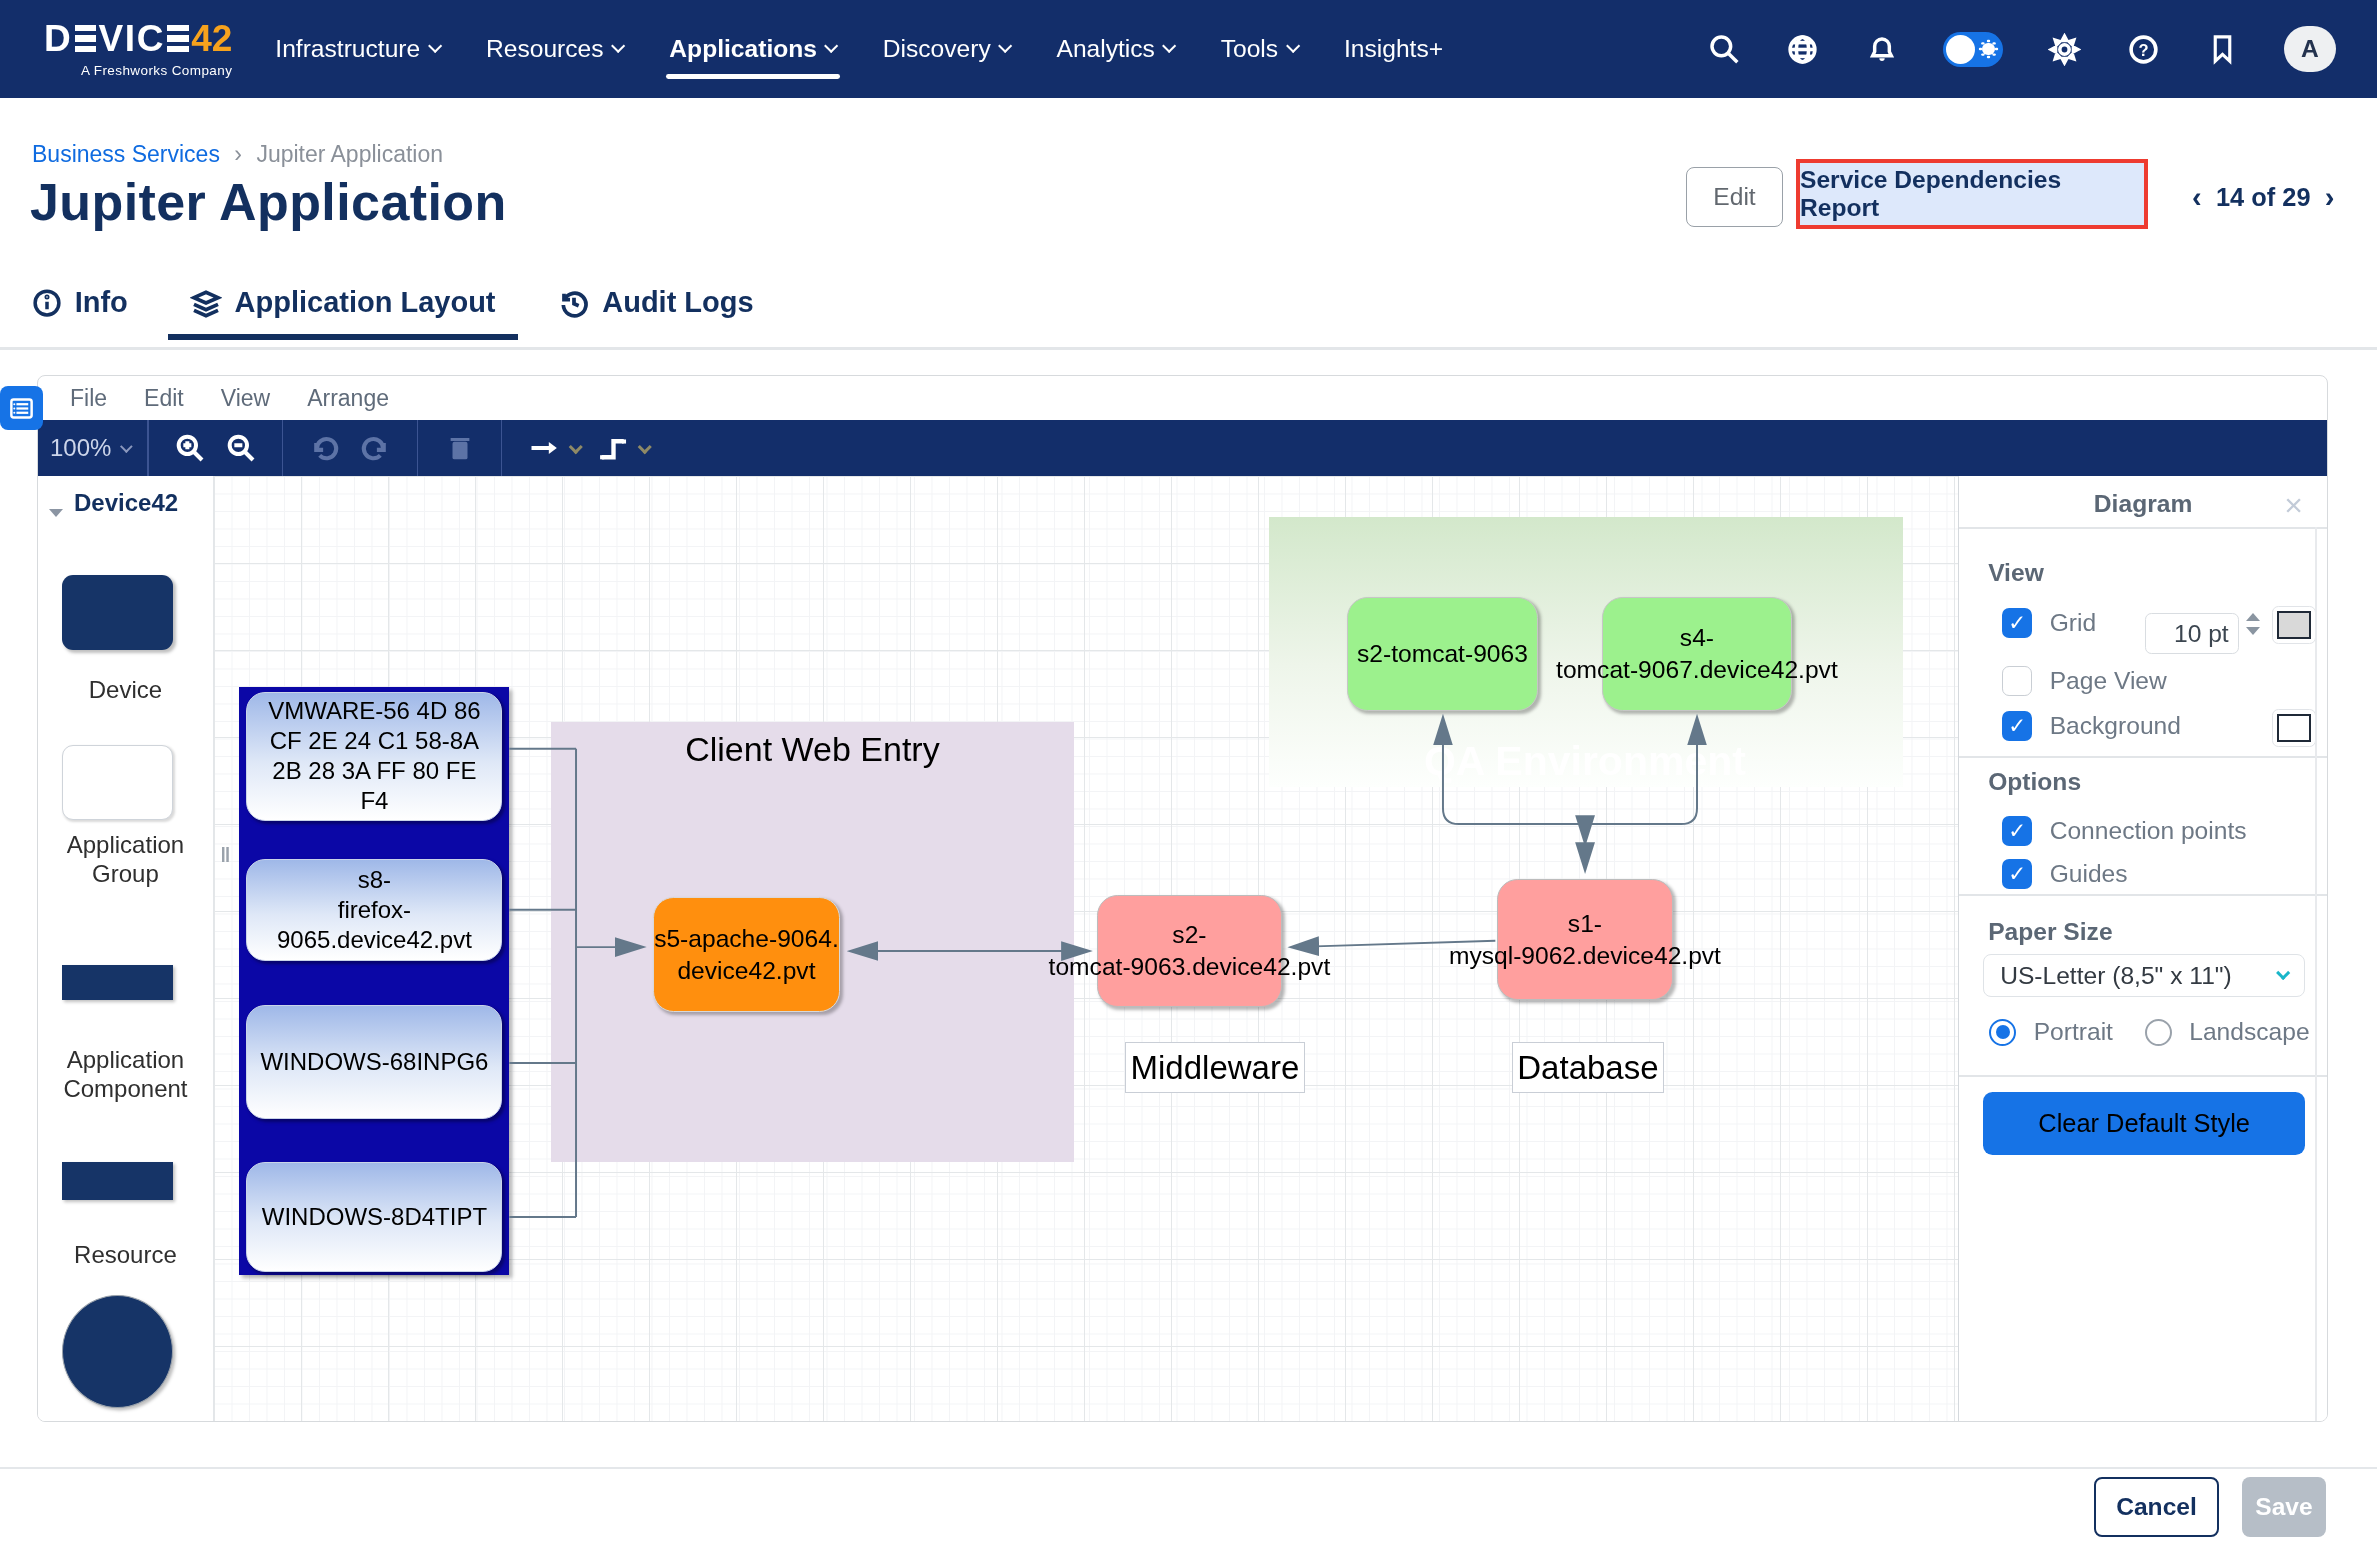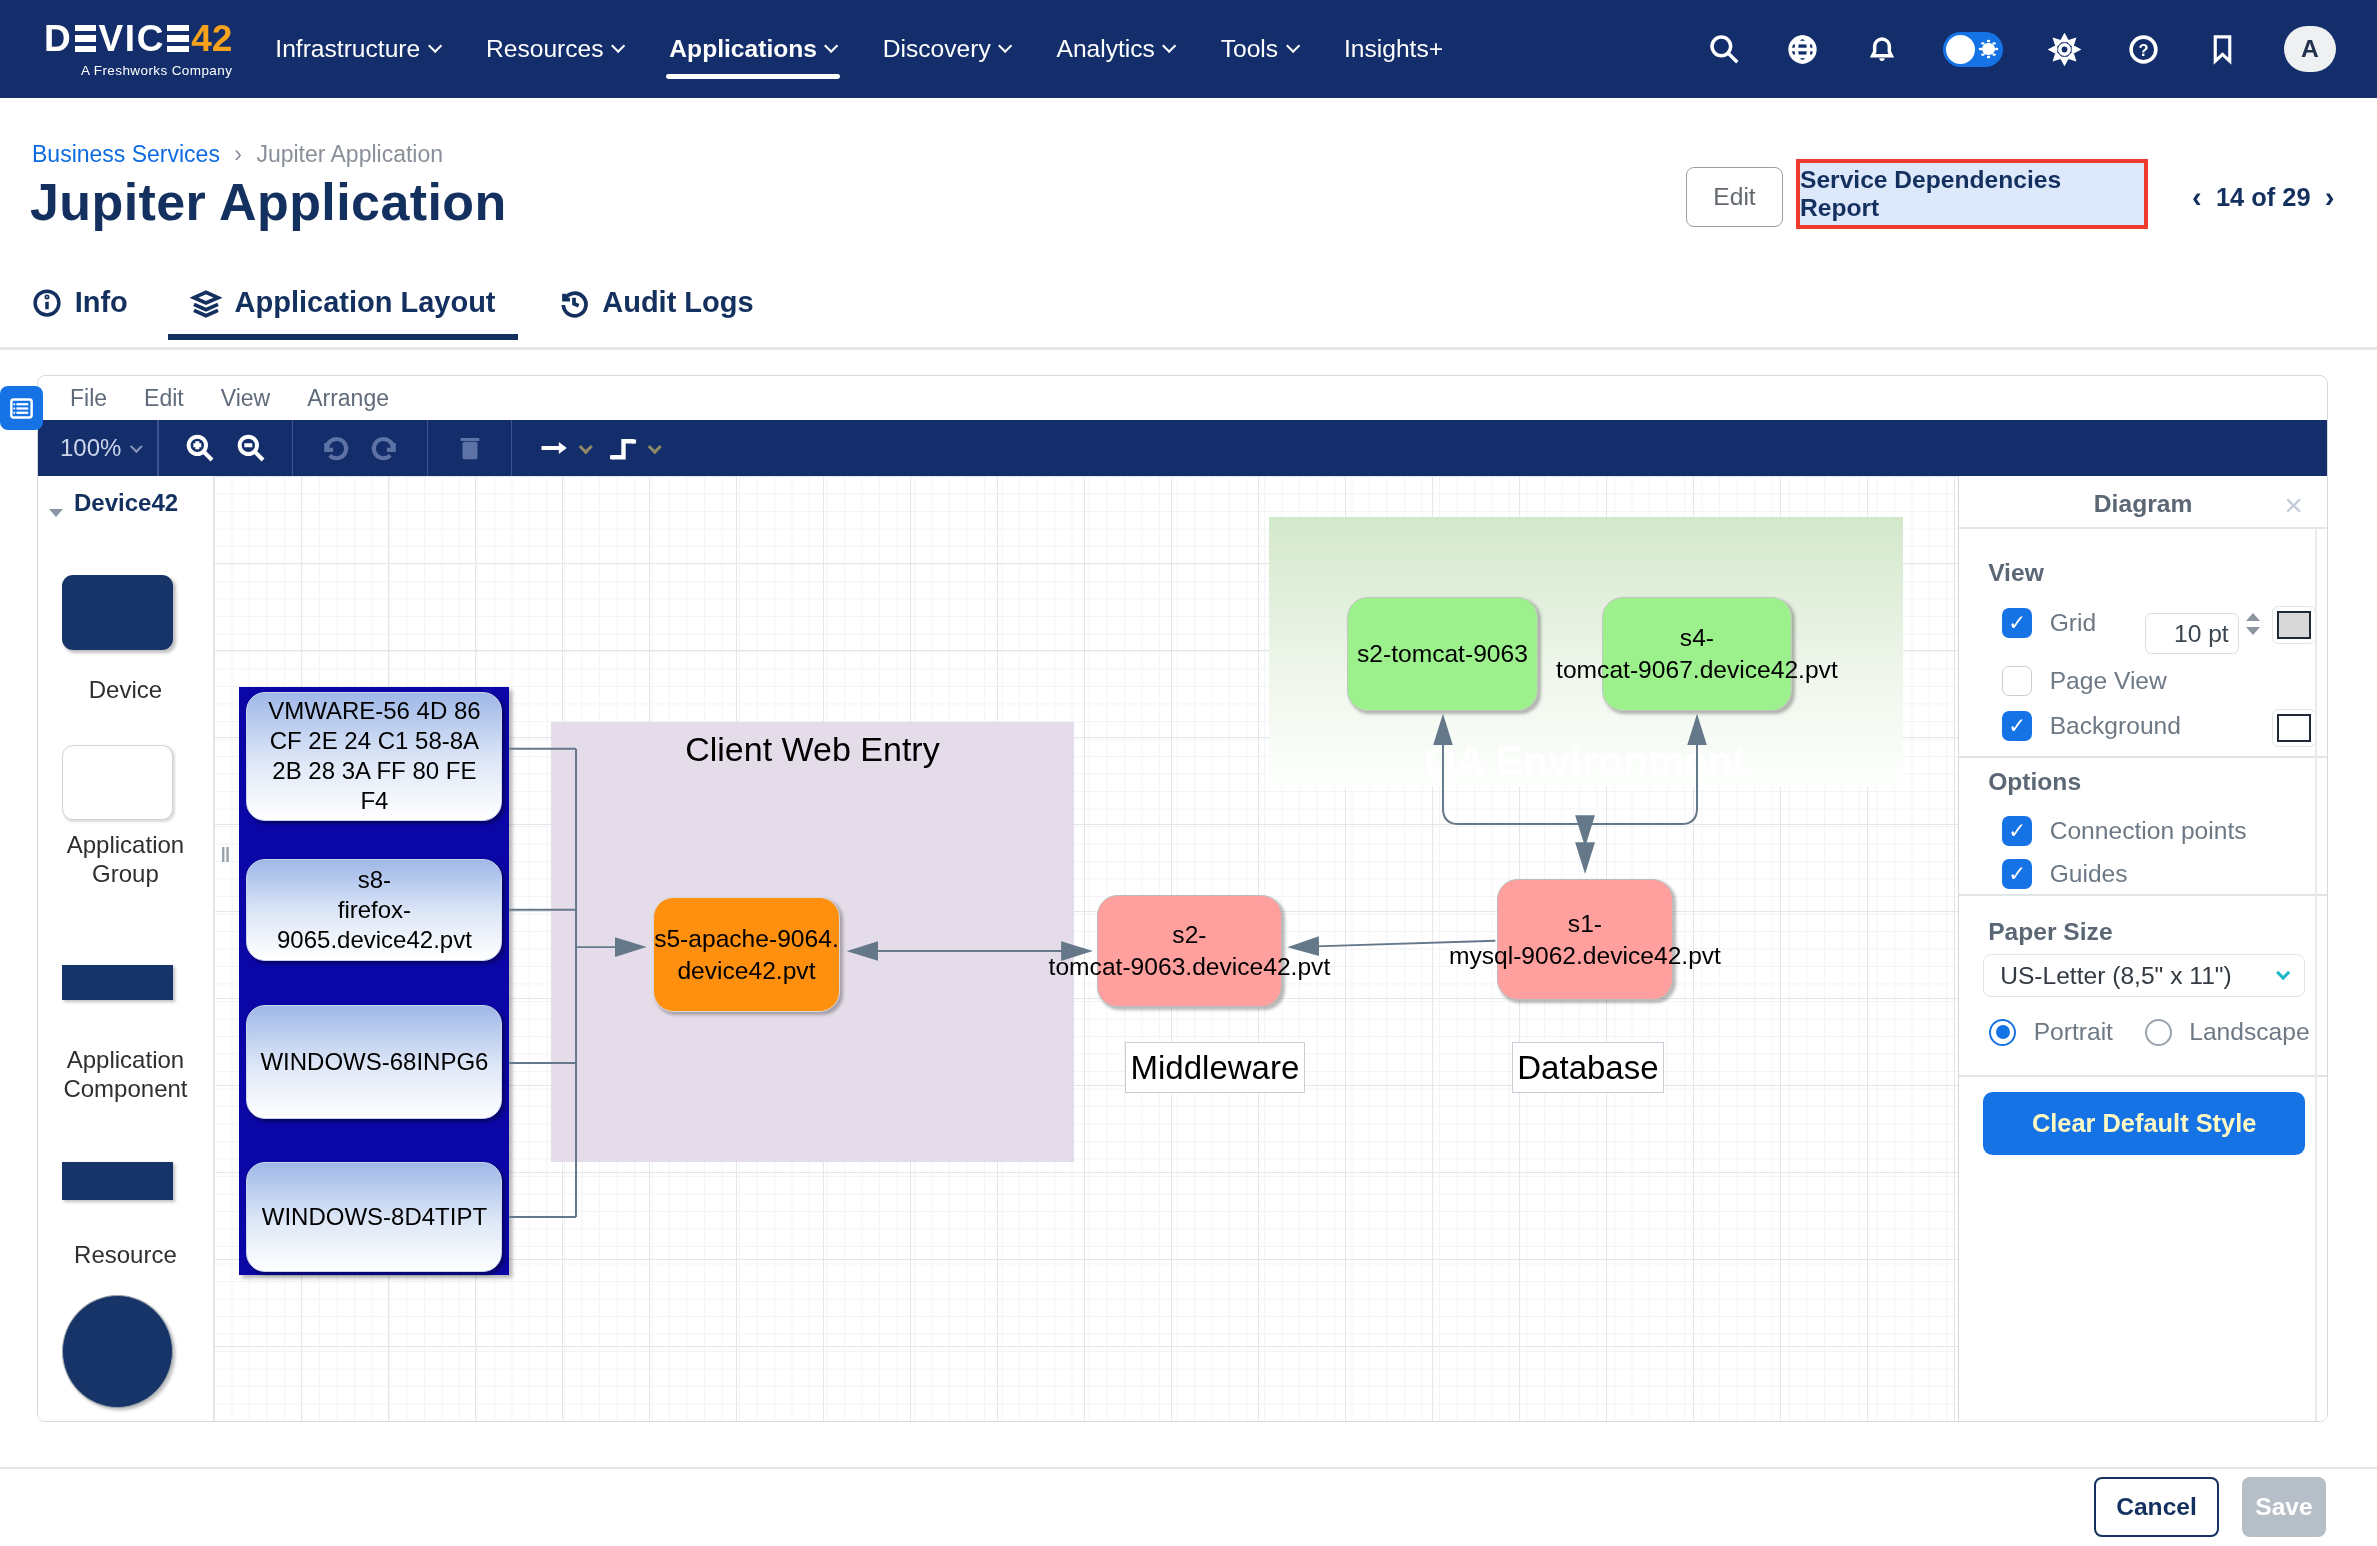--- a/index.html
+++ b/index.html
@@ -44,21 +44,21 @@
   .tab { display:flex; align-items:center; gap:12.7px; color:#13305f; font-size:29px; font-weight:700; padding-bottom:20.6px; position:relative; cursor:pointer; }
   .tab svg { stroke:#13305f; fill:none; stroke-width:2.8; }
   .tab.active::after { content:""; position:absolute; left:-22px; right:-22px; bottom:0; height:5.6px; background:#13305f; }
   .tabs-rule { position:absolute; left:0; top:347px; width:2377px; height:3.2px; background:#e3e6e9; }
 
   
   .card { position:absolute; left:37px; top:375px; width:2291px; height:1047px; background:#fff; border:1.6px solid #d7dadd; border-radius:8px; overflow:hidden; }
   .side-tab { position:absolute; left:0; top:386px; width:43px; height:44px; background:#1673e6; border-radius:8px; display:flex; align-items:center; justify-content:center; cursor:pointer; z-index:5; }
   .menubar { height:44px; display:flex; align-items:center; gap:37px; padding-left:32px; }
   .menubar span { color:#5f6b7a; font-size:23px; cursor:pointer; }
-  .toolbar { height:56px; background:#132e6a; display:flex; align-items:center; padding-left:22px; }
+  .toolbar { height:56px; background:#132e6a; display:flex; align-items:center; padding-left:12px; }
   .tb-sep { width:1.6px; height:56px; background:#3c5492; margin:0 16px; }
   .tb-zoom { color:#ccd5ea; font-size:24px; display:flex; align-items:center; gap:11px; cursor:pointer; }
   .chev-sm { width:8.7px; height:8.7px; border-right:2.4px solid #8b98bd; border-bottom:2.4px solid #8b98bd; transform:rotate(45deg); margin-top:-4px; }
   .tb-ic { width:41px; height:41px; display:flex; align-items:center; justify-content:center; cursor:pointer; margin:0 4.8px; }
   .tb-ic svg { stroke:#fff; fill:none; stroke-width:3; }
   .tb-ic.dim svg { stroke:#5d73a6; }
   .chev-tan { width:9.5px; height:9.5px; border-right:3.2px solid #8f8a66; border-bottom:3.2px solid #8f8a66; transform:rotate(45deg); margin:-3.2px 8px 0 1.6px; }
   .card-body { display:flex; height:947px; }
 
   
@@ -117,21 +117,21 @@
   .stepper { position:absolute; left:287px; display:flex; flex-direction:column; gap:6.4px; cursor:pointer; }
   .st-up { width:0; height:0; border-left:7.1px solid transparent; border-right:7.1px solid transparent; border-bottom:8.7px solid #8a95a1; }
   .st-dn { width:0; height:0; border-left:7.1px solid transparent; border-right:7.1px solid transparent; border-top:8.7px solid #8a95a1; }
   .swatch { position:absolute; left:313px; width:44px; height:38px; border:1.6px solid #e1e4e8; border-radius:6.4px; padding:4px; cursor:pointer; background:#fff; }
   .swatch .inner { width:100%; height:100%; border:2.4px solid #1f2937; }
   .select { position:absolute; left:24px; top:478px; width:322px; height:43px; border:1.6px solid #dfe3e7; border-radius:8px; display:flex; align-items:center; padding:0 16px; color:#333a42; cursor:pointer; }
   .select .tchev { margin-left:auto; width:10.3px; height:10.3px; border-right:3.2px solid #19b6c9; border-bottom:3.2px solid #19b6c9; transform:rotate(45deg); margin-top:-4.8px; }
   .radio { width:27px; height:27px; border-radius:50%; border:2.4px solid #9aa2ab; flex:none; cursor:pointer; }
   .radio.on { border-color:#1673e6; display:flex; align-items:center; justify-content:center; }
   .radio.on::after { content:""; width:14.3px; height:14.3px; background:#1673e6; border-radius:50%; }
-  .clear-btn { position:absolute; left:24px; top:616px; width:322px; height:63px; background:#1673e6; border:none; border-radius:9.5px; color:#fef9c3; font-weight:700; font-size:25.4px; cursor:pointer; font-family:"Liberation Sans",sans-serif; }
+  .clear-btn { position:absolute; left:24px; top:616px; width:322px; height:63px; background:#1673e6; border:none; border-radius:9.5px; color:#000000; font-weight:400; font-size:25.4px; cursor:pointer; font-family:"Liberation Sans",sans-serif; }
 
   
   .footer-rule { position:absolute; left:0; top:1467px; width:2377px; height:1.6px; background:#e4e7ea; }
   .cancel-btn { position:absolute; left:2094px; top:1477px; width:125px; height:60px; background:#fff; border:2.4px solid #13305f; border-radius:8px; color:#13305f; font-weight:700; font-size:24.6px; cursor:pointer; font-family:"Liberation Sans",sans-serif; }
   .save-btn { position:absolute; left:2242px; top:1477px; width:84px; height:60px; background:#b6bec7; border:none; border-radius:8px; color:#fff; font-weight:700; font-size:24.6px; cursor:default; font-family:"Liberation Sans",sans-serif; }
 </style>
 </head>
 <body>
 
 <div class="navbar">

